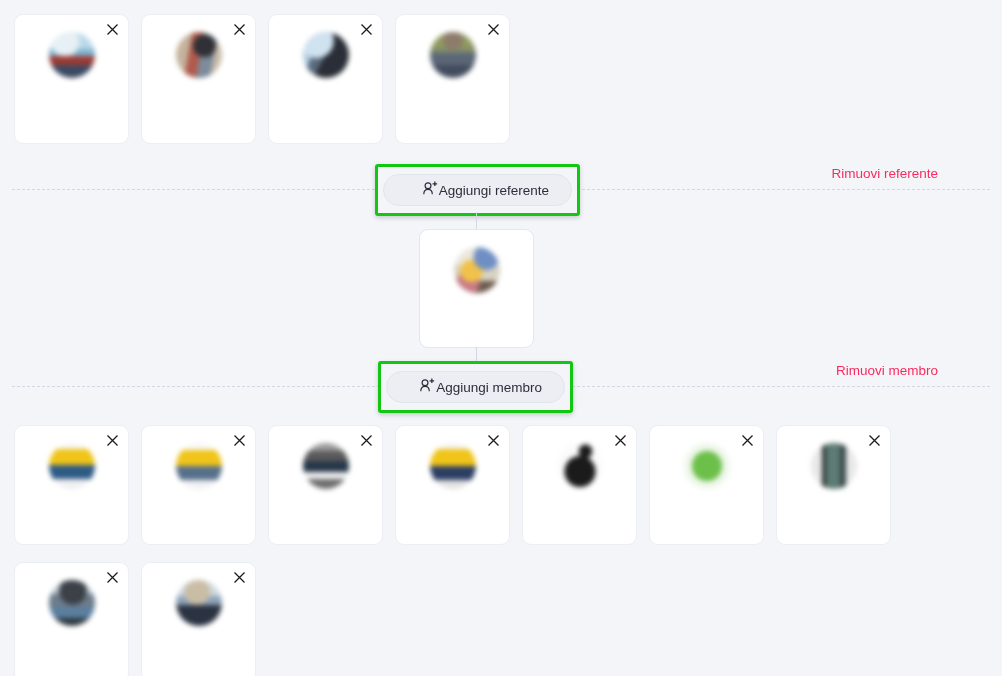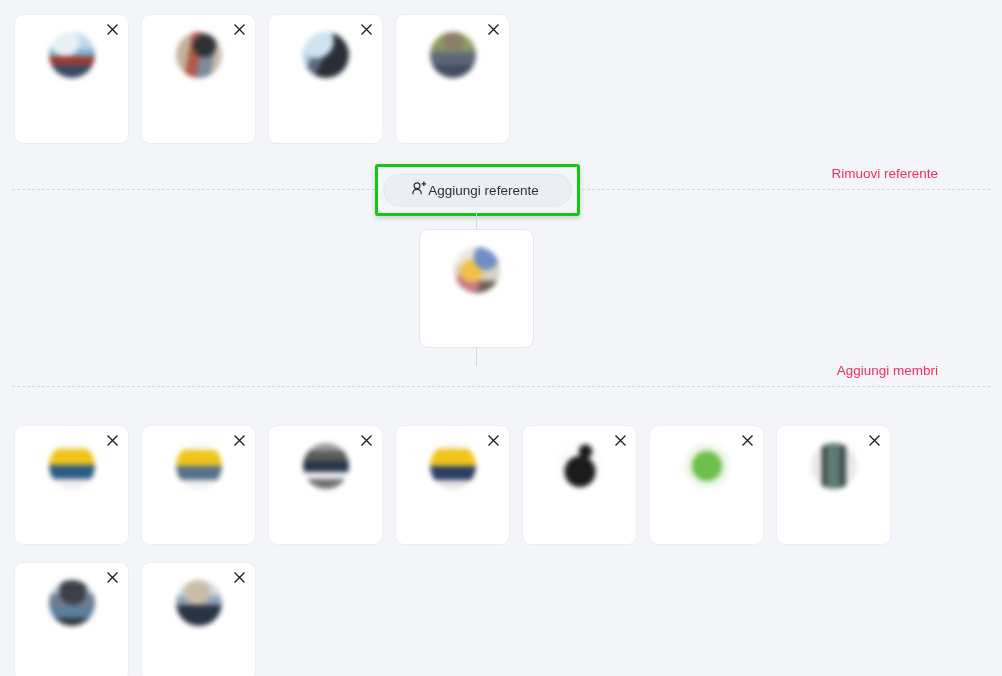--- a/index.html
+++ b/index.html
@@ -133,21 +133,21 @@
   .add-btn {
     display: flex;
     align-items: center;
     background: #eceef3;
     border: 1px solid #e2e5ec;
     border-radius: 18px;
     height: 32px;
     padding: 0 22px 0 17px;
     cursor: pointer;
     width: 100%;
-    justify-content: center;
+    justify-content: flex-end;
   }
   .add-btn-label {
     font-size: 13.5px;
     color: #2b2f3a;
     white-space: nowrap;
   }
   .add-person-icon { display: block; flex: none; }
 
   
   .remove-link {
@@ -250,22 +250,34 @@
              radial-gradient(circle at 30% 78%, #c97a86 0 24%, transparent 25%),
              linear-gradient(#ece7dd 0 40%, #d8d2c4 40% 75%, #6c5a4c 75% 100%);"></div>
     </div>
     <div class="card-name"></div>
   </div>
 
   <div class="connector connector-bottom"></div>
 
   <div class="guide-line guide-membri"></div>
 
-
-  <a class="remove-link remove-membri">Aggiungi membri</a>
+  <div class="highlight hl-membro">
+    <button class="add-btn">
+      <span class="add-person-icon">
+        <svg width="17" height="17" viewBox="0 0 18 18">
+          <circle cx="6.4" cy="6.1" r="3.1" fill="none" stroke="#2b2f3a" stroke-width="1.25"></circle>
+          <path d="M1.9 15.2 C1.9 11.6 4.0 10.0 6.4 10.0 C8.8 10.0 10.9 11.6 10.9 15.2" fill="none" stroke="#2b2f3a" stroke-width="1.25"></path>
+          <path d="M13.6 1.6 L13.6 6.4 M11.2 4.0 L16.0 4.0" stroke="#2b2f3a" stroke-width="1.35" fill="none"></path>
+        </svg>
+      </span>
+      <span class="add-btn-label">Aggiungi membro</span>
+    </button>
+  </div>
+
+  <a class="remove-link remove-membri">Rimuovi membro</a>
 
   <div class="row row-membri-1">
     <div class="card">
       <div class="card-close">
         <svg width="13" height="13" viewBox="0 0 13 13">
             <path d="M1.5 1.5 L11.5 11.5 M11.5 1.5 L1.5 11.5" stroke="#1b1b1b" stroke-width="1.3" fill="none"></path>
           </svg>
       </div>
       <div class="avatar">
         <div class="avatar-inner" style="background: linear-gradient(#f6f6f6 0 14%, #f0c419 14% 48%, #2e5a86 48% 78%, #efefef 78% 100%);"></div>

